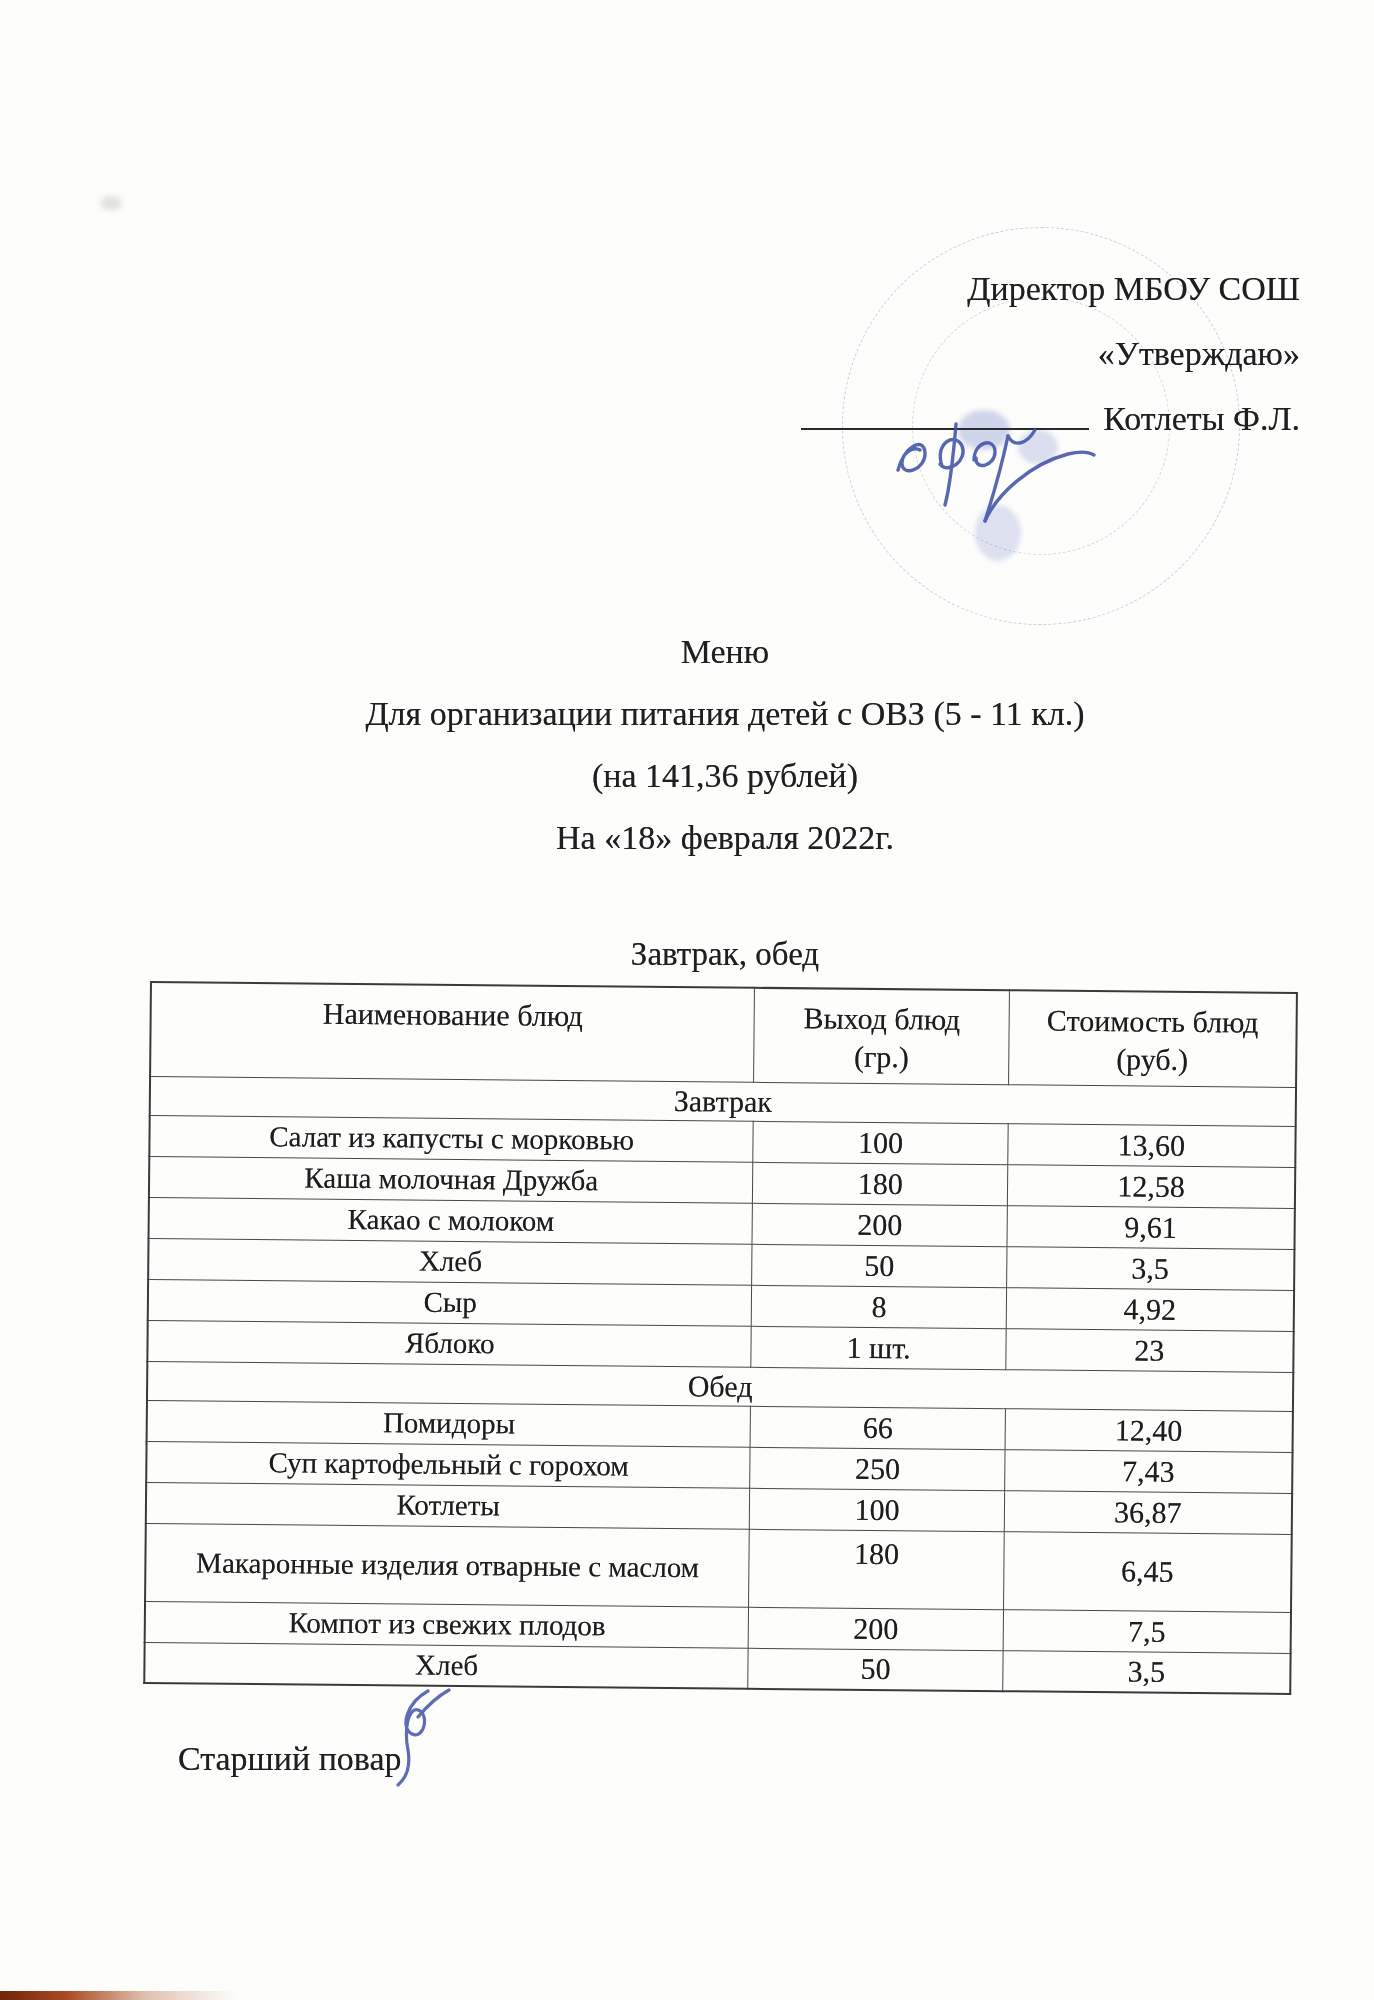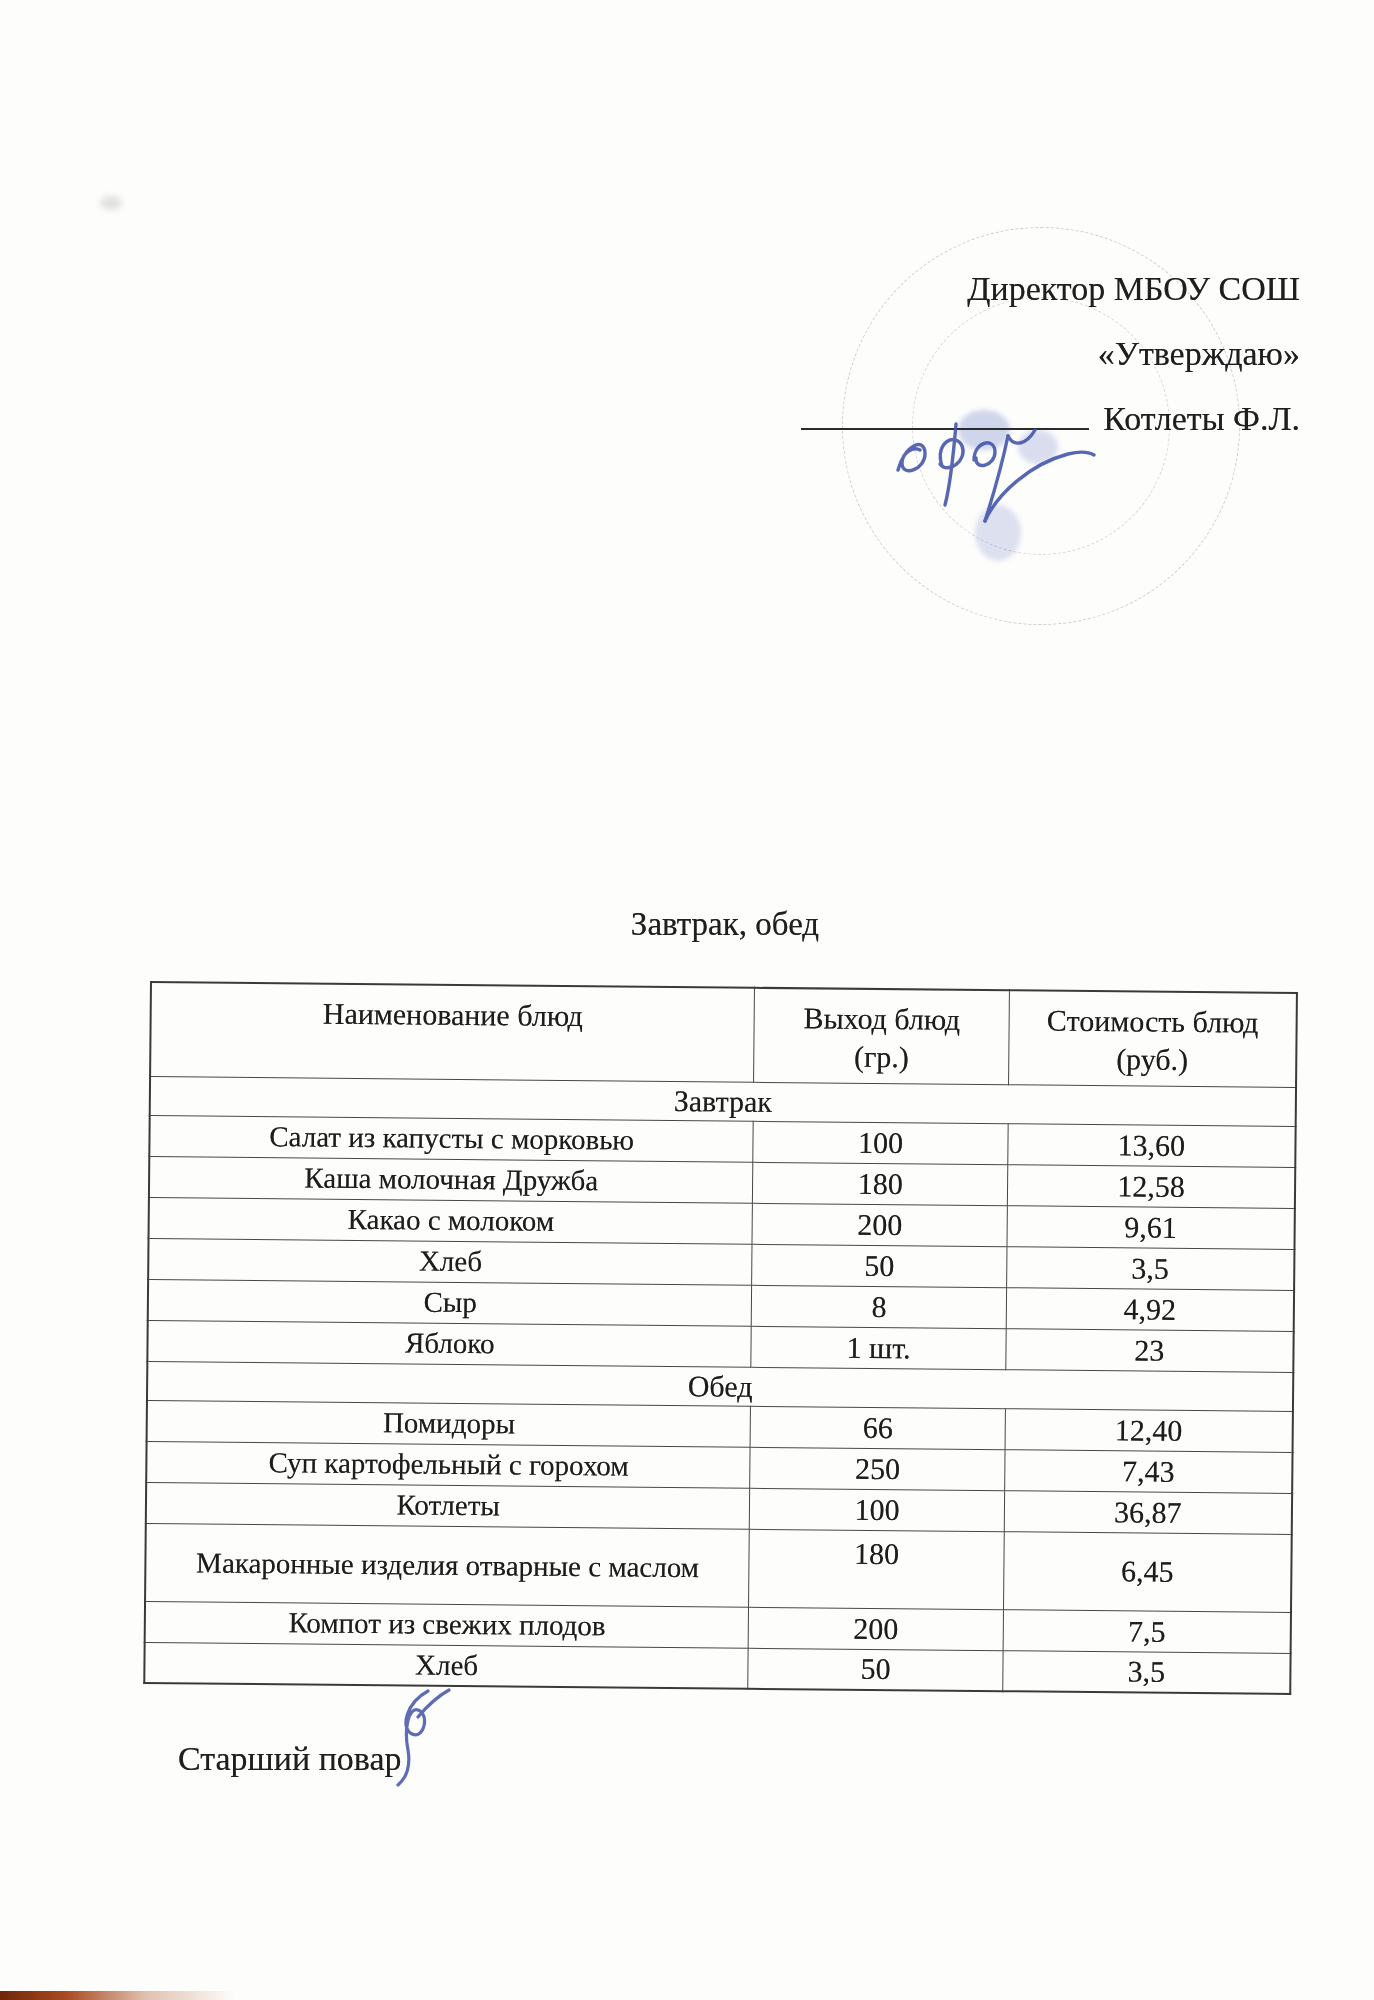--- a/index.html
+++ b/index.html
@@ -40,21 +40,21 @@
 
   
   .titles{
     position:absolute;left:150px;top:630px;width:1150px;
     text-align:center;font-size:34px;
   }
   .title-line{height:62px;line-height:44px;}
 
   
   .table-caption{
-    position:absolute;left:150px;top:906px;width:1150px;
+    position:absolute;left:150px;top:936px;width:1150px;
     text-align:center;font-size:33px;
   }
   .table-wrap{
     position:absolute;left:150px;top:981px;width:1148px;
     transform:rotate(.55deg);transform-origin:0 0;
   }
   table.menu{
     width:100%;border-collapse:collapse;
     border:2.2px solid #3a3a3a;
     font-size:29px;color:#1d1d1d;
@@ -113,20 +113,26 @@
       <path d="M8,62 C14,38 34,28 35,45 C36,61 12,70 12,55 C12,45 23,38 30,42"></path>
       <path d="M52,58 C44,34 66,24 72,38 C78,52 58,67 50,56"></path>
       <path d="M66,16 C64,40 60,78 55,97"></path>
       <path d="M84,52 C84,33 105,29 105,44 C105,58 85,63 86,50"></path>
       <path d="M118,28 C112,56 103,88 95,113"></path>
       <path d="M118,28 C124,40 137,36 145,22"></path>
       <path d="M95,113 C107,86 140,56 178,46 C190,43 199,44 204,47"></path>
     </g>
   </svg>
 
+  <div class="titles soft">
+    <div class="title-line">Меню</div>
+    <div class="title-line">Для организации питания детей с ОВЗ (5 - 11 кл.)</div>
+    <div class="title-line">(на 141,36 рублей)</div>
+    <div class="title-line">На «18» февраля 2022г.</div>
+  </div>
 
   <div class="table-caption soft">Завтрак, обед</div>
 
   <div class="table-wrap">
     <table class="menu soft">
       <colgroup>
           <col class="c-name">
           <col class="c-weight">
           <col class="c-price">
         </colgroup>

